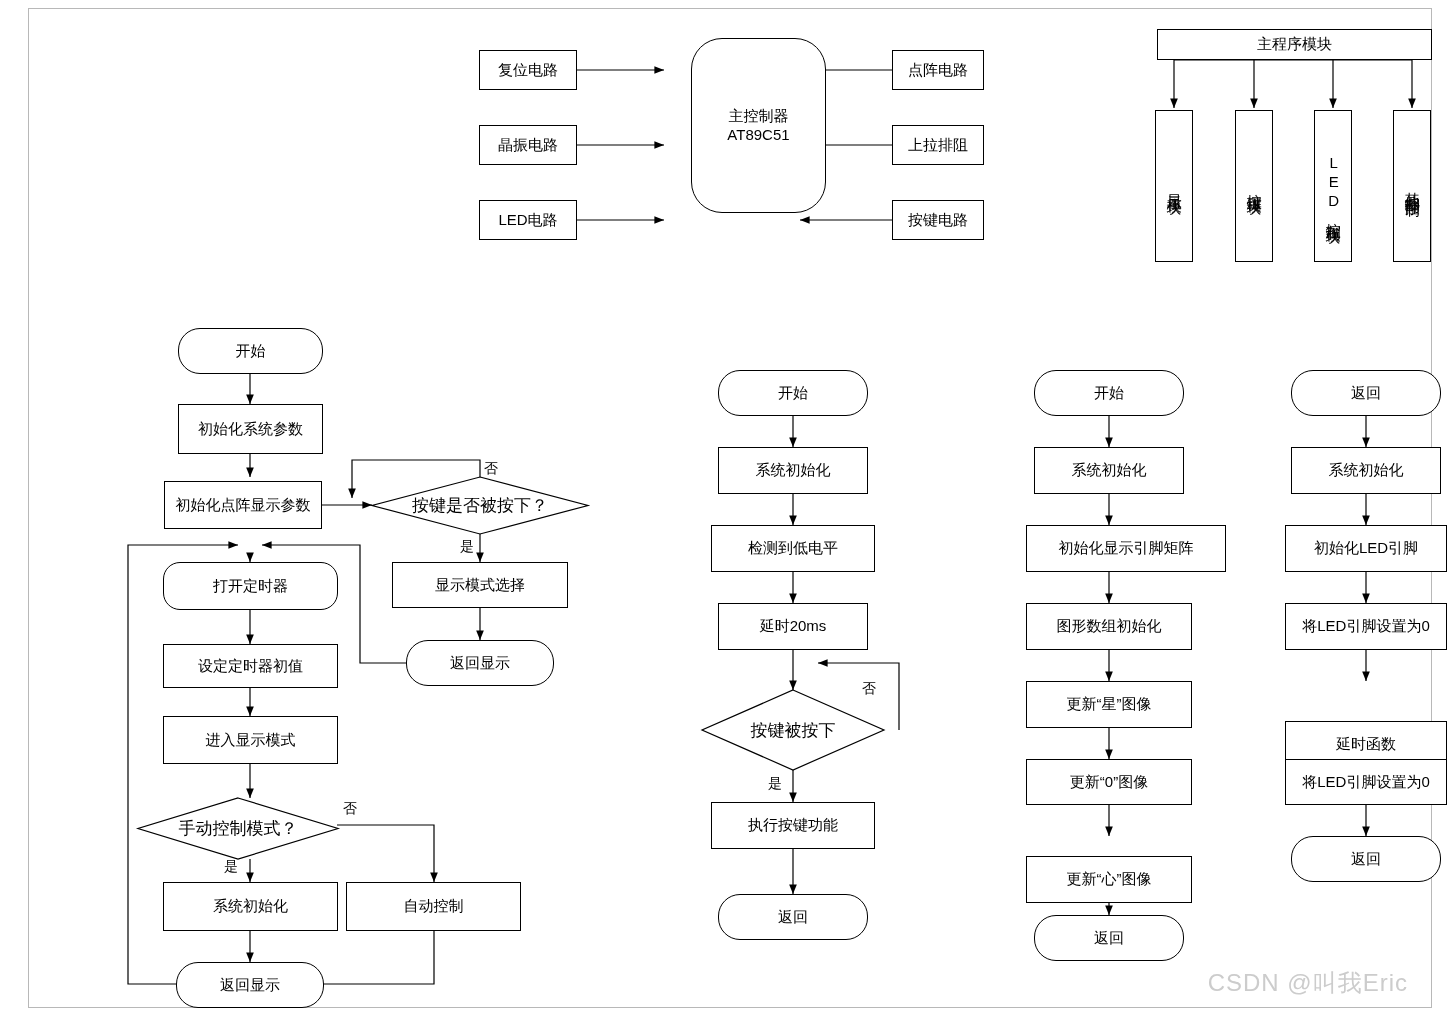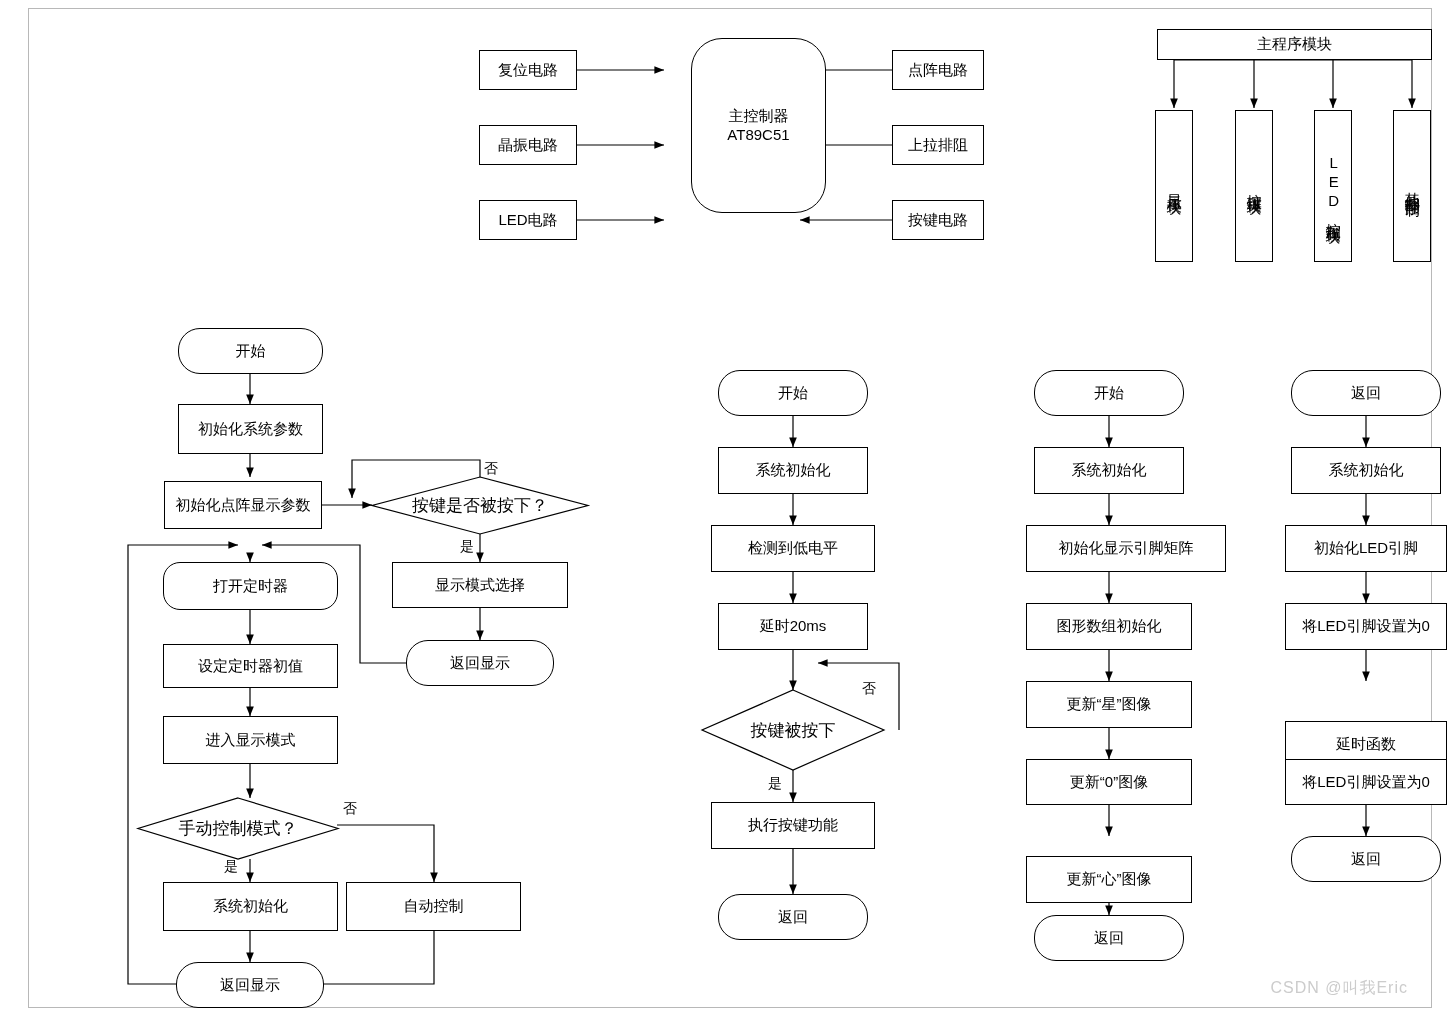--- a/index.html
+++ b/index.html
@@ -83,21 +83,21 @@
   .edge-label {
     position: absolute;
     font-size: 14px;
     color: #000;
     background: transparent;
   }
   .watermark {
     position: absolute;
     right: 42px;
     bottom: 18px;
-    font-size: 16px;
+    font-size: 24px;
     color: #cccccc;
     letter-spacing: 1px;
   }
 </style>
 </head>
 <body>
 
 <div id="canvas">
 
   <div class="frame"></div>

